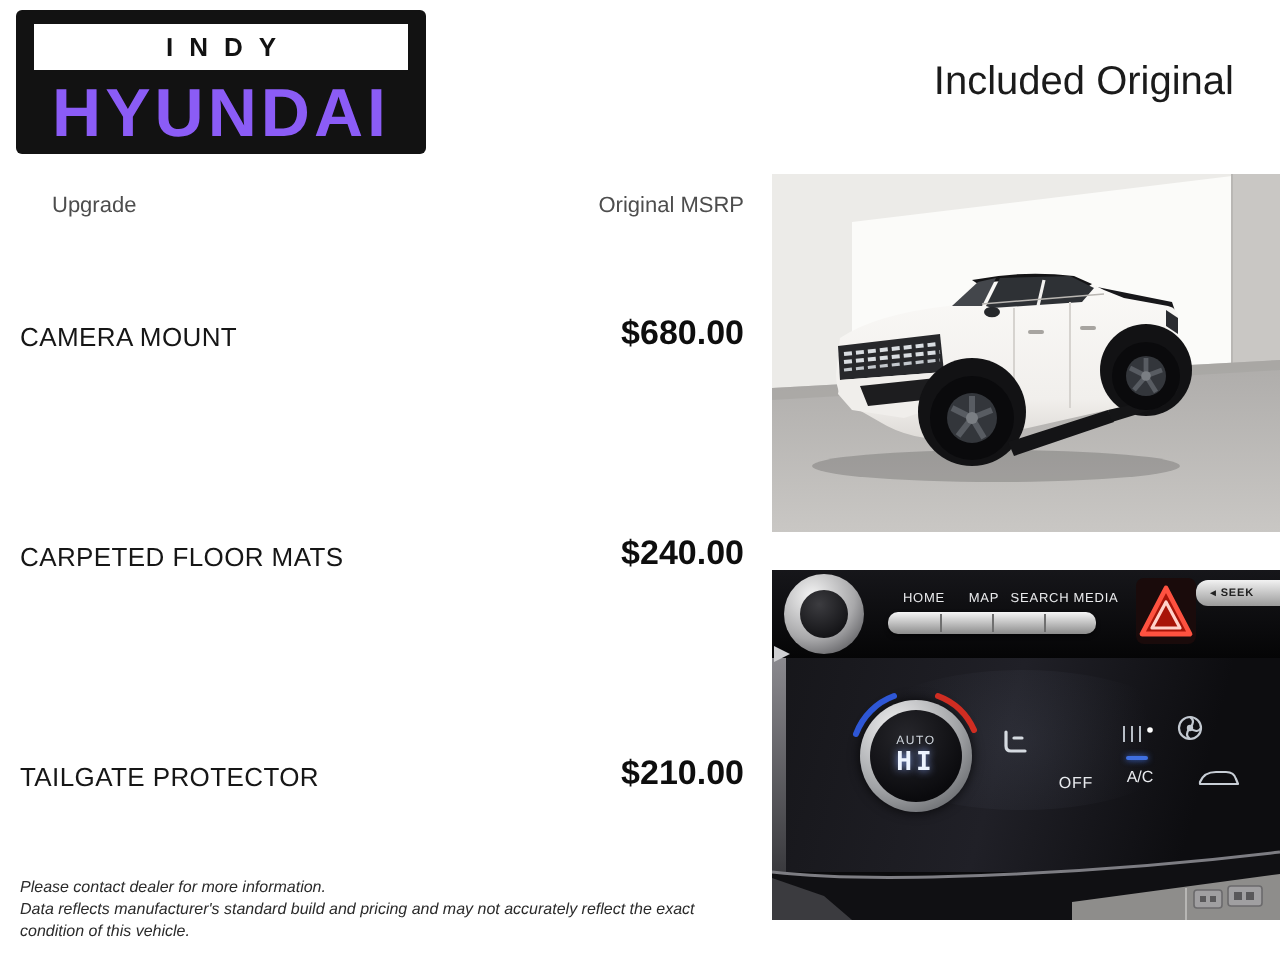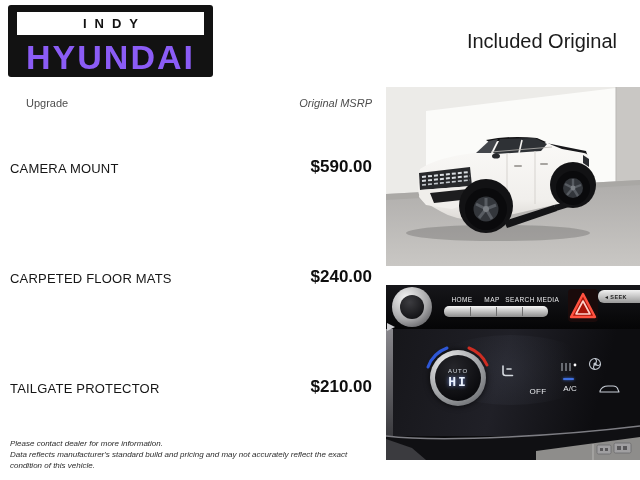--- a/index.html
+++ b/index.html
@@ -11,21 +11,21 @@
   .logo-top{position:absolute;left:9px;top:7px;right:9px;height:23px;background:#ffffff;
             display:flex;align-items:center;justify-content:center;
             font-weight:bold;font-size:13px;letter-spacing:8px;text-indent:8px;color:#121212;}
   .logo-bottom{position:absolute;left:0;right:0;top:33px;height:38px;display:flex;align-items:center;justify-content:center;
             color:#8b5cf6;font-weight:bold;font-size:34px;letter-spacing:2px;}
 
   
   .title{position:absolute;top:30px;right:23px;font-size:20px;color:#1b1b1b;}
   .col-h{position:absolute;top:97px;font-size:11px;color:#4d4d4d;}
   .col-h.left{left:10px;margin-left:16px;}
-  .col-h.right{right:268px;font-style:italic;}
+  .col-h.right{right:268px;}
   .row-name{position:absolute;left:10px;font-size:13px;letter-spacing:.2px;color:#161616;}
   .row-price{position:absolute;right:268px;font-size:17px;font-weight:bold;color:#0e0e0e;}
   .r1n{top:161px}.r2n{top:271px}.r3n{top:381px}
   .r1p{top:157px}.r2p{top:267px}.r3p{top:377px}
 
   .disclaimer{position:absolute;left:10px;top:438px;width:368px;font-size:8px;font-style:italic;
               color:#2b2b2b;line-height:11px;}
 
   
   .photo{position:absolute;left:386px;width:254px;overflow:hidden;}
@@ -89,21 +89,21 @@
     <div class="logo-top">INDY</div>
     <div class="logo-bottom">HYUNDAI</div>
   </div>
 
   <div class="title">Included Original</div>
 
   <div class="col-h left">Upgrade</div>
   <div class="col-h right">Original MSRP</div>
 
   <div class="row-name r1n">CAMERA MOUNT</div>
-  <div class="row-price r1p">$590.00</div>
+  <div class="row-price r1p">$680.00</div>
   <div class="row-name r2n">CARPETED FLOOR MATS</div>
   <div class="row-price r2p">$240.00</div>
   <div class="row-name r3n">TAILGATE PROTECTOR</div>
   <div class="row-price r3p">$210.00</div>
 
   <div class="disclaimer">
     <div>Please contact dealer for more information.</div>
     <div>Data reflects manufacturer's standard build and pricing and may not accurately reflect the exact condition of this vehicle.</div>
   </div>
 

